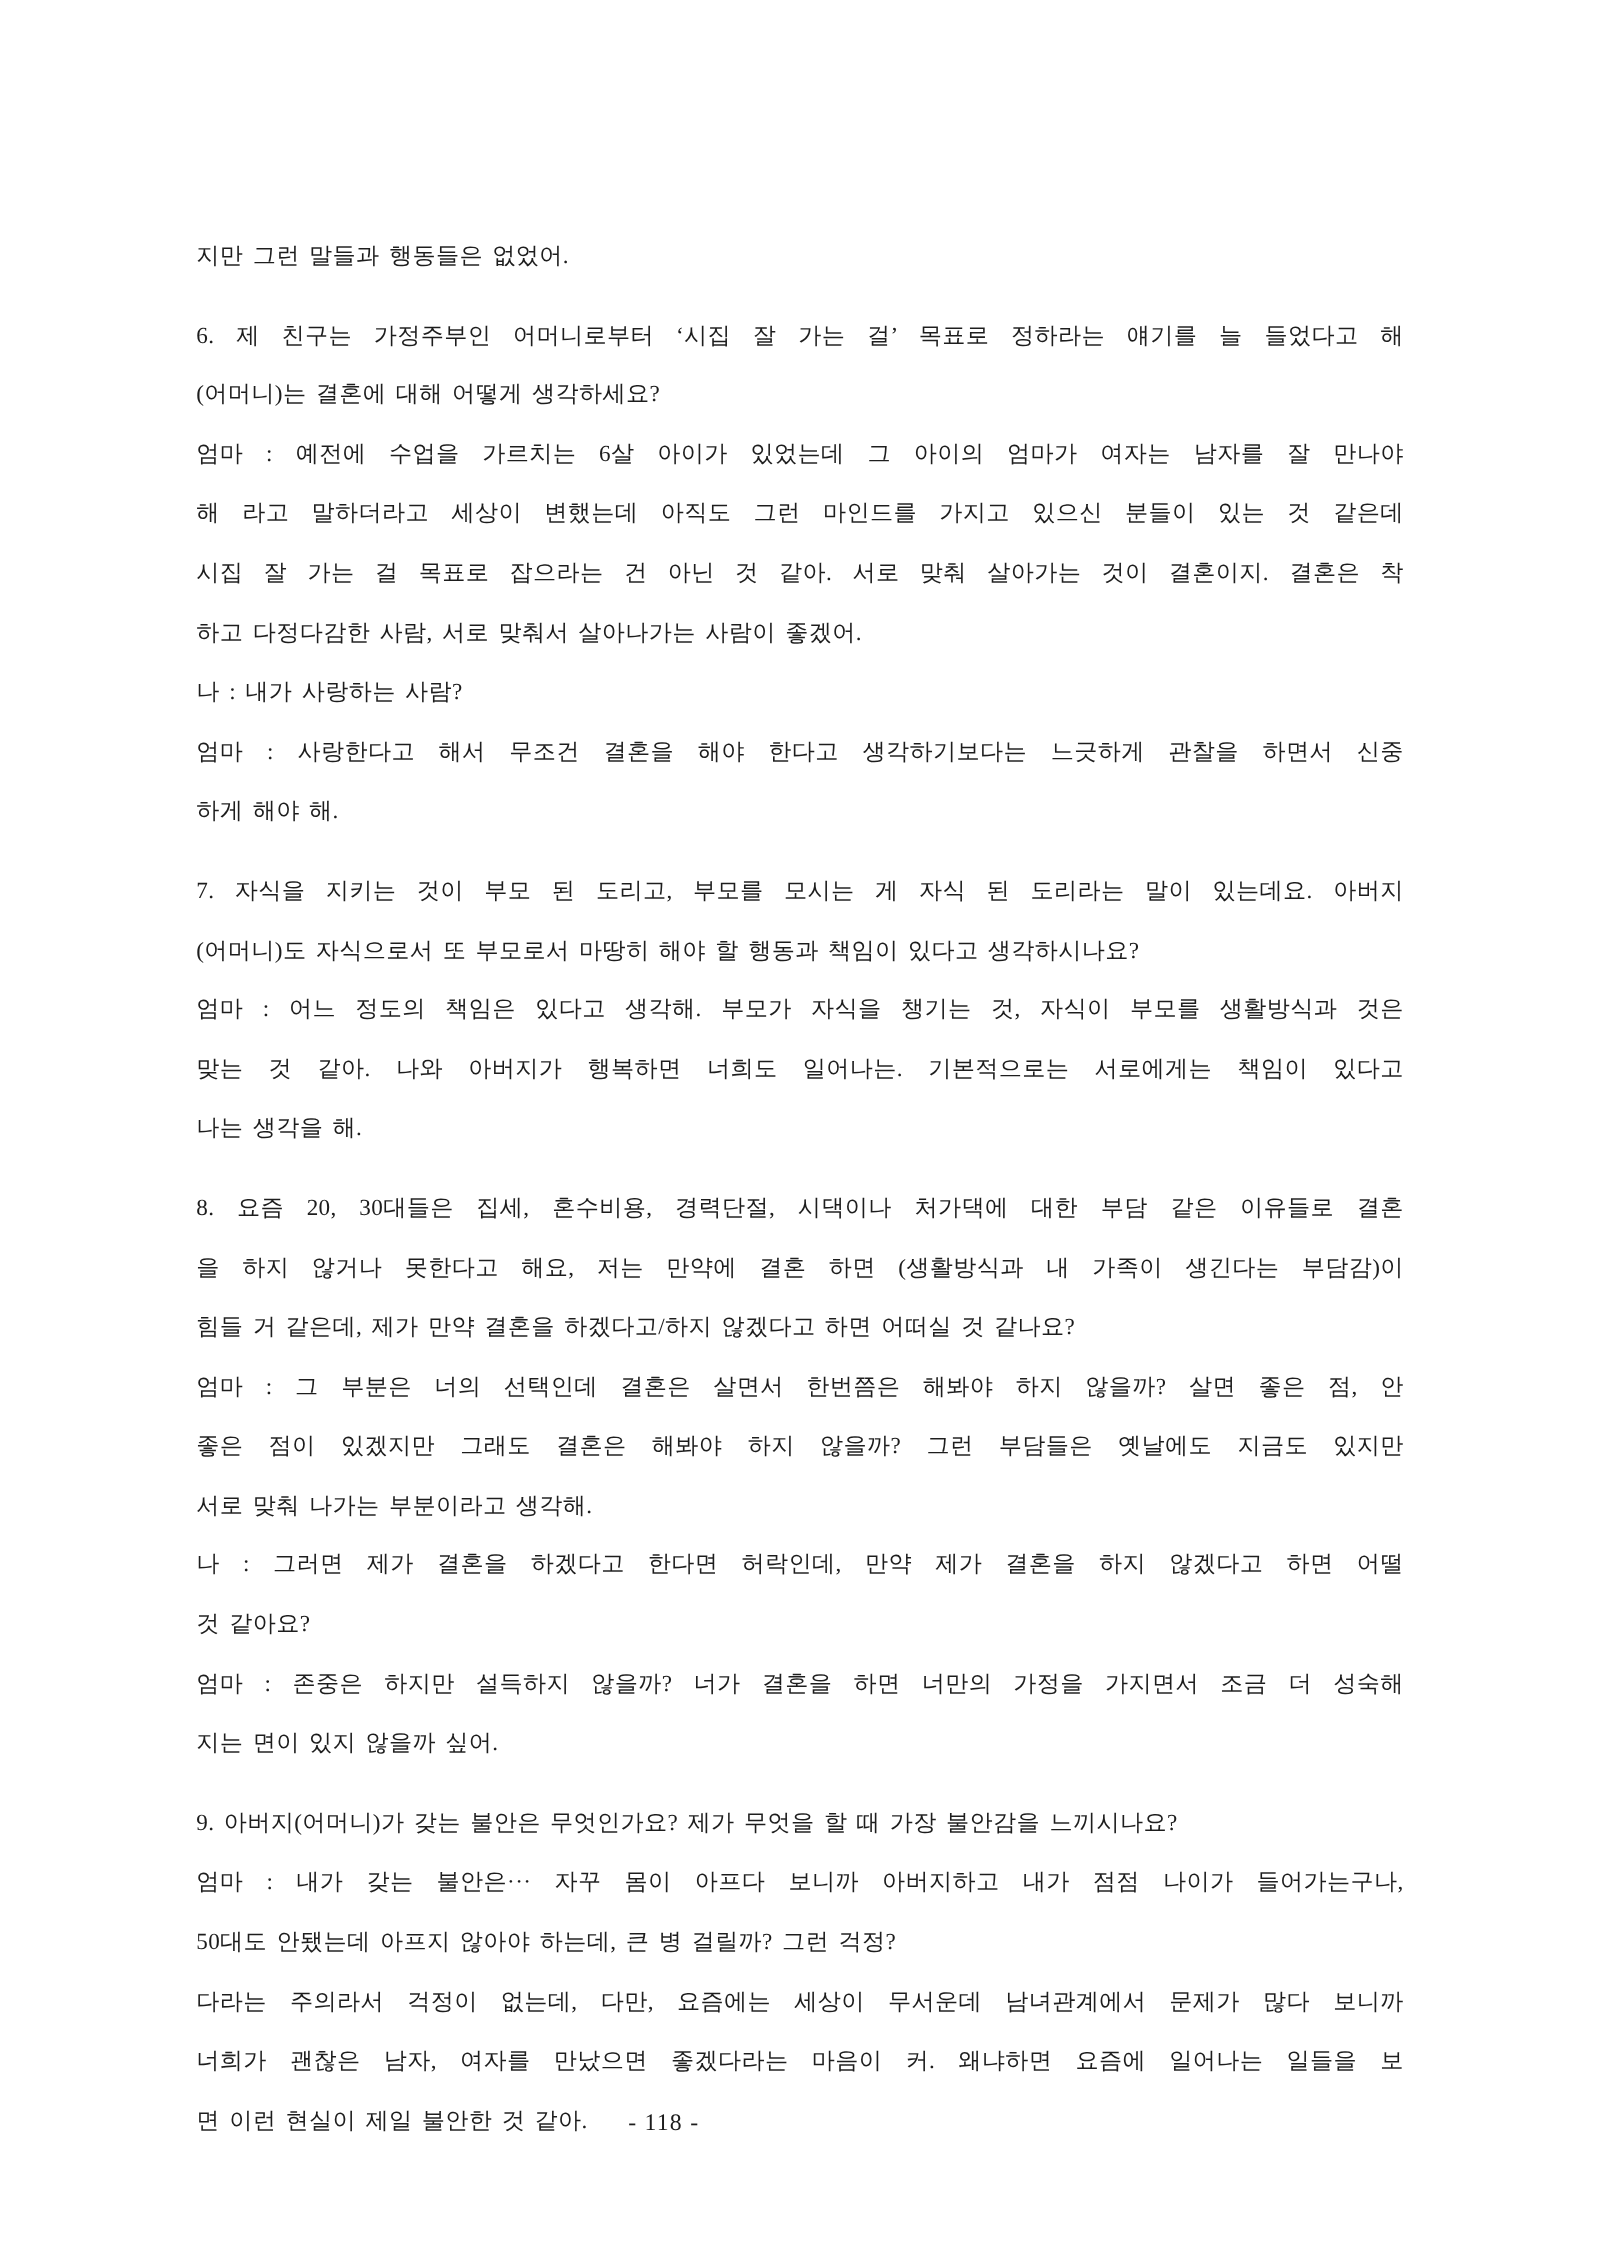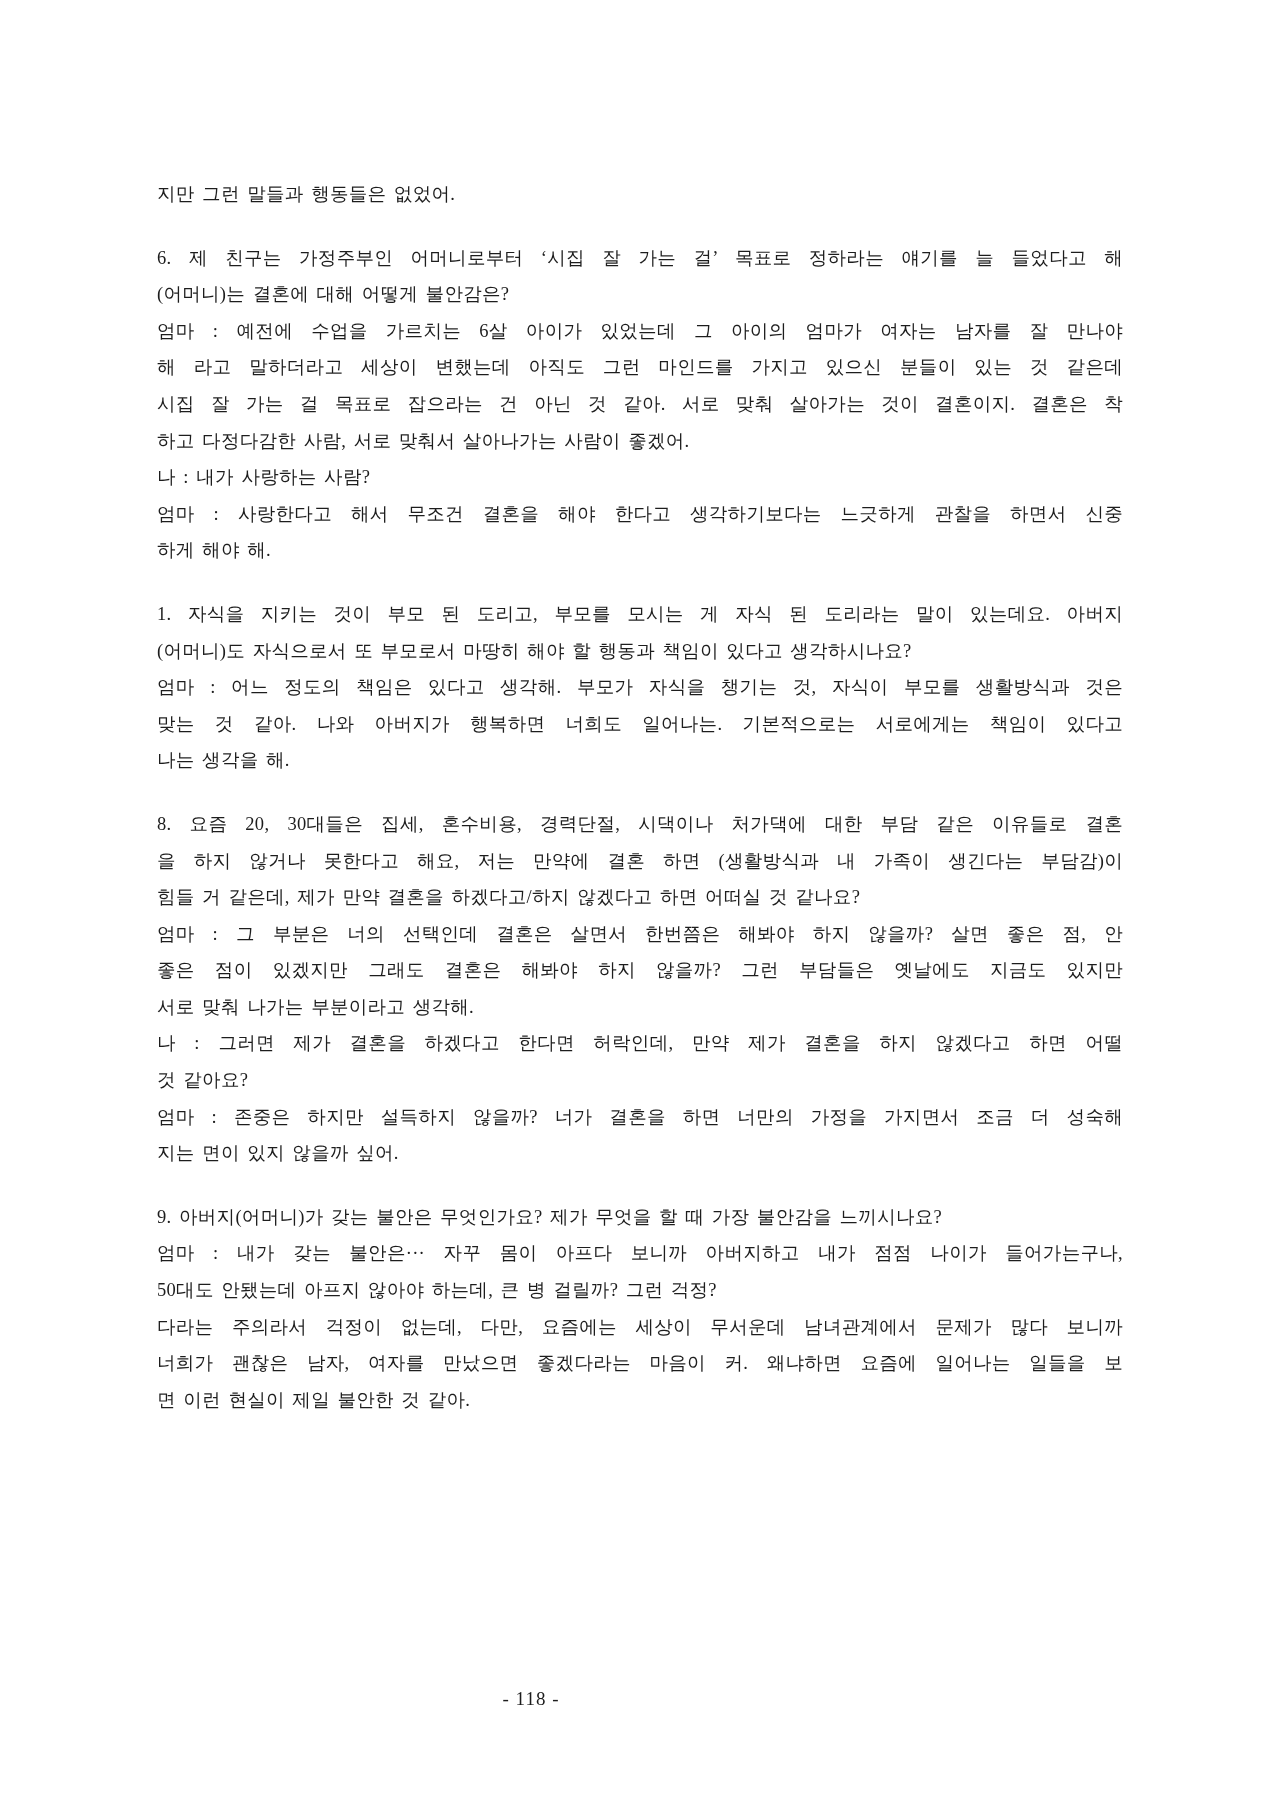--- a/index.html
+++ b/index.html
@@ -27,20 +27,21 @@
     margin-top: 0;
   }
   .line {
     font-size: 18.5px;
     line-height: 36.6px;
     height: 36.6px;
     letter-spacing: 0.3px;
     word-spacing: 0.14em;
     white-space: nowrap;
     text-align: left;
+    margin-top: 11px;
   }
   .line.justified {
     white-space: normal;
     text-align: justify;
     text-align-last: justify;
     overflow: hidden;
   }
   .footer {
     position: absolute;
     top: 1688px;
@@ -53,31 +54,31 @@
 </style>
 </head>
 <body>
 
 <div class="content">
     <div class="para">
       <div class="line">지만 그런 말들과 행동들은 없었어.</div>
     </div>
     <div class="para">
       <div class="line justified">6. 제 친구는 가정주부인 어머니로부터 ‘시집 잘 가는 걸’ 목표로 정하라는 얘기를 늘 들었다고 해</div>
-      <div class="line">(어머니)는 결혼에 대해 어떻게 불안감은?</div>
+      <div class="line">(어머니)는 결혼에 대해 어떻게 생각하세요?</div>
       <div class="line justified">엄마 : 예전에 수업을 가르치는 6살 아이가 있었는데 그 아이의 엄마가 여자는 남자를 잘 만나야</div>
       <div class="line justified">해 라고 말하더라고 세상이 변했는데 아직도 그런 마인드를 가지고 있으신 분들이 있는 것 같은데</div>
       <div class="line justified">시집 잘 가는 걸 목표로 잡으라는 건 아닌 것 같아. 서로 맞춰 살아가는 것이 결혼이지. 결혼은 착</div>
       <div class="line">하고 다정다감한 사람, 서로 맞춰서 살아나가는 사람이 좋겠어.</div>
       <div class="line">나 : 내가 사랑하는 사람?</div>
       <div class="line justified">엄마 : 사랑한다고 해서 무조건 결혼을 해야 한다고 생각하기보다는 느긋하게 관찰을 하면서 신중</div>
       <div class="line">하게 해야 해.</div>
     </div>
     <div class="para">
-      <div class="line justified">1. 자식을 지키는 것이 부모 된 도리고, 부모를 모시는 게 자식 된 도리라는 말이 있는데요. 아버지</div>
+      <div class="line justified">7. 자식을 지키는 것이 부모 된 도리고, 부모를 모시는 게 자식 된 도리라는 말이 있는데요. 아버지</div>
       <div class="line">(어머니)도 자식으로서 또 부모로서 마땅히 해야 할 행동과 책임이 있다고 생각하시나요?</div>
       <div class="line justified">엄마 : 어느 정도의 책임은 있다고 생각해. 부모가 자식을 챙기는 것, 자식이 부모를 생활방식과 것은</div>
       <div class="line justified">맞는 것 같아. 나와 아버지가 행복하면 너희도 일어나는. 기본적으로는 서로에게는 책임이 있다고</div>
       <div class="line">나는 생각을 해.</div>
     </div>
     <div class="para">
       <div class="line justified">8. 요즘 20, 30대들은 집세, 혼수비용, 경력단절, 시댁이나 처가댁에 대한 부담 같은 이유들로 결혼</div>
       <div class="line justified">을 하지 않거나 못한다고 해요, 저는 만약에 결혼 하면 (생활방식과 내 가족이 생긴다는 부담감)이</div>
       <div class="line">힘들 거 같은데, 제가 만약 결혼을 하겠다고/하지 않겠다고 하면 어떠실 것 같나요?</div>
       <div class="line justified">엄마 : 그 부분은 너의 선택인데 결혼은 살면서 한번쯤은 해봐야 하지 않을까? 살면 좋은 점, 안</div>

